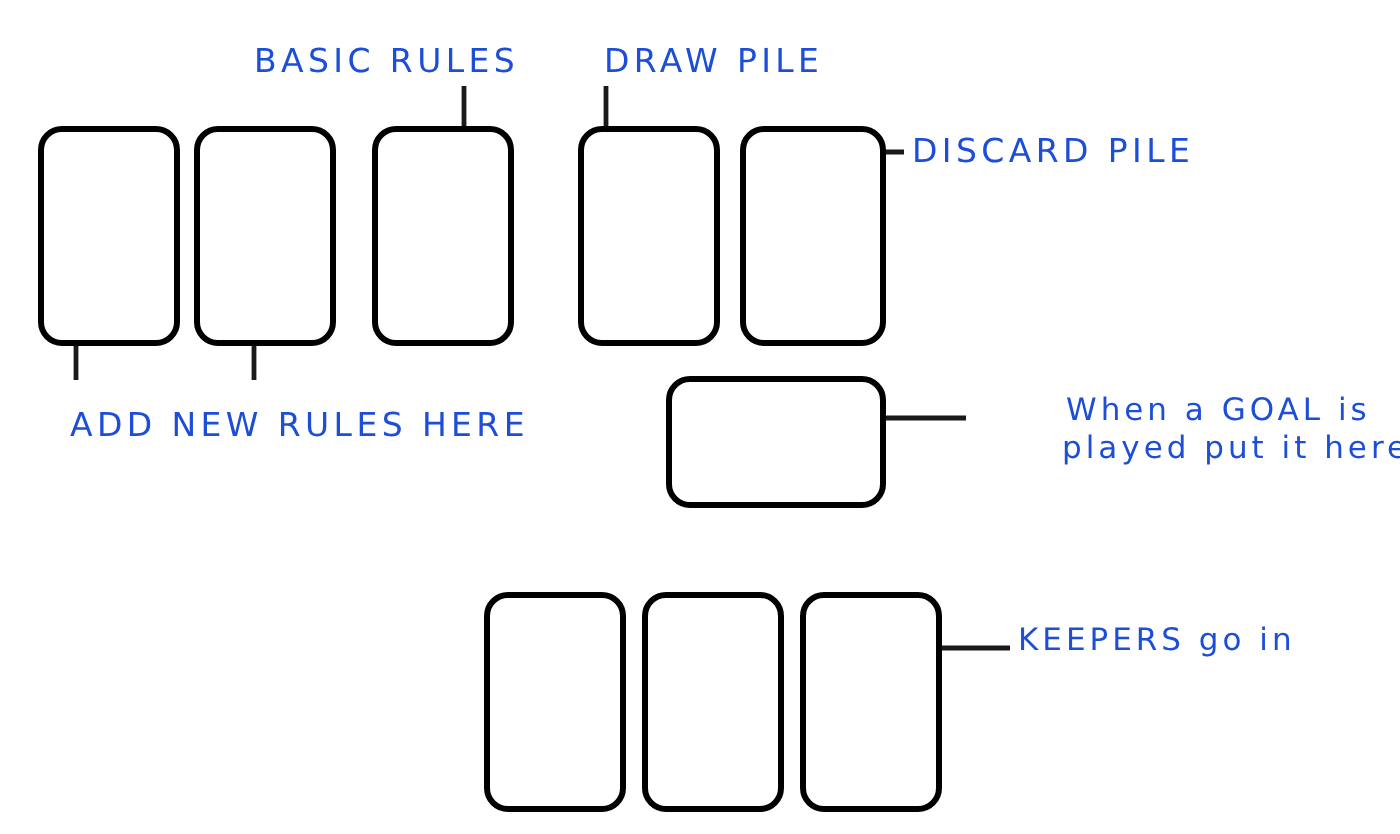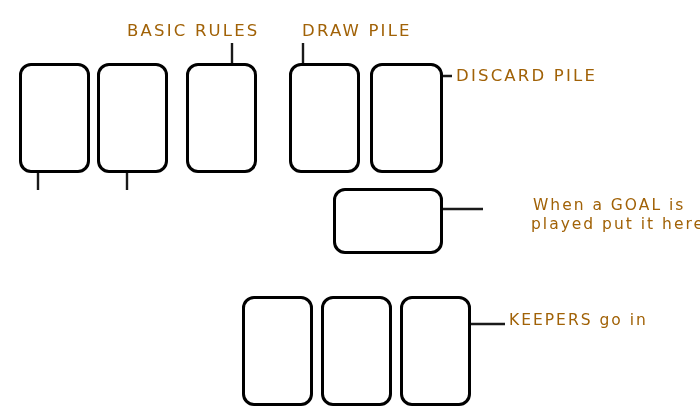--- a/index.html
+++ b/index.html
@@ -24,21 +24,21 @@
   }
   .card-slot {
     position: absolute;
     border: 3px solid #000000;
     border-radius: 12px;
     background: #ffffff;
     box-sizing: border-box;
   }
   .label {
     position: absolute;
-    color: #a16207;
+    color: #1d4ed8;
     white-space: pre;
     font-family: "DejaVu Sans", sans-serif;
   }
   .label-caps {
     font-size: 16.5px;
     letter-spacing: 2.2px;
     font-weight: 400;
     line-height: 19px;
   }
   .label-mixed {
@@ -72,19 +72,20 @@
   <div class="card-slot" style="left:242px; top:296px; width:71px; height:110px;"></div>
   <div class="card-slot" style="left:321px; top:296px; width:71px; height:110px;"></div>
   <div class="card-slot" style="left:400px; top:296px; width:71px; height:110px;"></div>
 
   <div class="label label-caps" style="left:127px; top:21px;">BASIC RULES</div>
 
   <div class="label label-caps" style="left:302px; top:21px;">DRAW PILE</div>
 
   <div class="label label-caps" style="left:456px; top:66px;">DISCARD PILE</div>
 
+  <div class="label label-caps" style="left:35px; top:203px;">ADD NEW RULES HERE</div>
 
   <div class="label label-mixed" style="left:487px; top:196px;margin-left:46px;">When a GOAL is</div>
   <div class="label label-mixed" style="left:487px; top:215px;margin-left:44px;">played put it here</div>
 
   <div class="label label-mixed" style="left:509px; top:311px;">KEEPERS go in</div>
 
 </div>
 
 </body></html>

